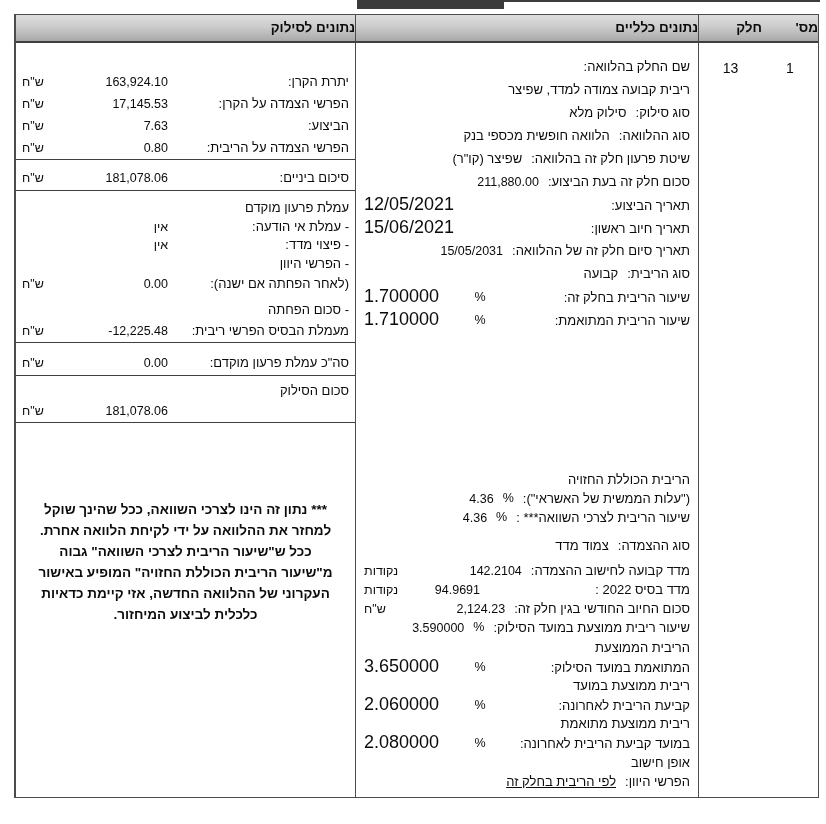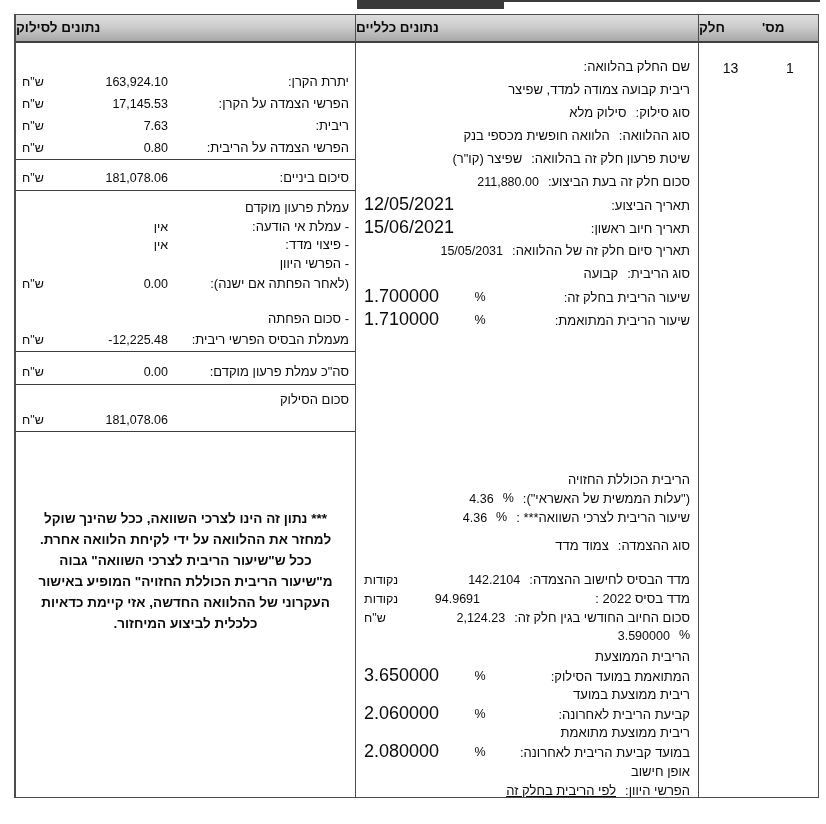--- a/index.html
+++ b/index.html
@@ -11,21 +11,21 @@
   .top-bar{position:absolute;left:357px;top:0;width:147px;height:9px;background:#3a3a3a;}
 
   .doc-table{
     position:absolute;left:14px;top:14px;width:805px;height:784px;
     display:grid;grid-template-columns:56px 64px 343px 1fr;grid-template-rows:28px 1fr;
     direction:rtl;border:1px solid #4c4c4c;box-sizing:border-box;background:#fff;
   }
   .hcell{
     background:linear-gradient(to bottom,#dedede 0%,#cccccc 45%,#a8a8a8 100%);
     border-bottom:2px solid #3f3f3f;
-    font-weight:bold;font-size:13.5px;line-height:26px;text-align:left;
+    font-weight:bold;font-size:13.5px;line-height:26px;text-align:right;
     box-sizing:border-box;
   }
   .bL{border-left:1px solid #4c4c4c;}
   .bcell{box-sizing:border-box;overflow:hidden;}
   .idnum{font-size:14px;text-align:center;padding-top:17px;}
 
   
   .gc{padding-top:12px;font-size:13px;}
   .gline{display:flex;direction:rtl;align-items:baseline;padding:0 8px;column-gap:9px;}
   .b1{height:23px;line-height:23px;}
@@ -33,21 +33,21 @@
   .grow{display:flex;direction:ltr;align-items:baseline;padding:0 8px;}
   .gval{width:95px;direction:ltr;unicode-bidi:isolate;font-size:18px;}
   .gunit{width:42px;text-align:center;font-size:12.5px;position:relative;top:-1px;}
   .glabel{flex:1;direction:rtl;text-align:right;}
   .gfarunit{width:48px;text-align:left;direction:rtl;font-size:12.5px;}
   .ginline{flex:1;display:flex;direction:rtl;align-items:baseline;column-gap:9px;}
   .val{direction:ltr;unicode-bidi:isolate;font-size:12.5px;}
   .pct{font-size:12.5px;position:relative;top:-1px;}
   .blk2{margin-top:139px;}
   .mt8{margin-top:8px;}
-  .mt6{margin-top:15px;}
+  .mt6{margin-top:6px;}
   .u{text-decoration:underline;}
 
   
   .sc{padding-top:28px;font-size:13px;}
   .sgroup{border-bottom:1.5px solid #3f3f3f;}
   .srow{display:flex;direction:ltr;align-items:baseline;padding:0 6px;height:22px;line-height:22px;}
   .srow.tight{height:18.5px;line-height:18.5px;}
   .srow.tall{height:24px;line-height:24px;}
   .sunit{width:30px;text-align:left;direction:rtl;font-size:12.5px;}
   .sval{width:116px;text-align:right;direction:ltr;unicode-bidi:isolate;font-size:12.5px;}
@@ -141,37 +141,38 @@
         <span class="pct">%</span>
         <span class="val">4.36</span>
       </div>
       <div class="gline b2 mt8">
         <span>סוג ההצמדה:</span>
         <span>צמוד מדד</span>
       </div>
       <div class="grow b2 mt6">
         <span class="gfarunit">נקודות</span>
         <span class="ginline">
-          <span>מדד הבסיס לחישוב ההצמדה:</span>
+          <span>מדד קבועה לחישוב ההצמדה:</span>
           <span class="val">142.2104</span>
         </span>
       </div>
       <div class="grow b2">
         <span class="gfarunit">נקודות</span>
         <span class="val" style="width:68px;text-align:right;">94.9691</span>
         <span class="glabel">מדד בסיס 2022 :</span>
       </div>
       <div class="grow b2">
         <span class="gfarunit">ש"ח</span>
         <span class="ginline">
           <span>סכום החיוב החודשי בגין חלק זה:</span>
           <span class="val">2,124.23</span>
         </span>
       </div>
       <div class="gline b2">
+        <span>שיעור ריבית ממוצעת במועד הסילוק:</span>
         <span class="pct">%</span>
         <span class="val">3.590000</span>
       </div>
       <div class="gline b2">
         <span>הריבית הממוצעת</span>
       </div>
       <div class="grow b2">
         <span class="gval">3.650000</span>
         <span class="gunit">%</span>
         <span class="glabel">המתואמת במועד הסילוק:</span>
@@ -210,21 +211,21 @@
         <span class="slabel">יתרת הקרן:</span>
       </div>
       <div class="srow">
         <span class="sunit">ש"ח</span>
         <span class="sval">17,145.53</span>
         <span class="slabel">הפרשי הצמדה על הקרן:</span>
       </div>
       <div class="srow">
         <span class="sunit">ש"ח</span>
         <span class="sval">7.63</span>
-        <span class="slabel">ריבית:</span>
+        <span class="slabel">הביצוע:</span>
       </div>
       <div class="srow">
         <span class="sunit">ש"ח</span>
         <span class="sval">0.80</span>
         <span class="slabel">הפרשי הצמדה על הריבית:</span>
       </div>
     </div>
 
     <div class="sgroup p6">
       <div class="srow tall">

